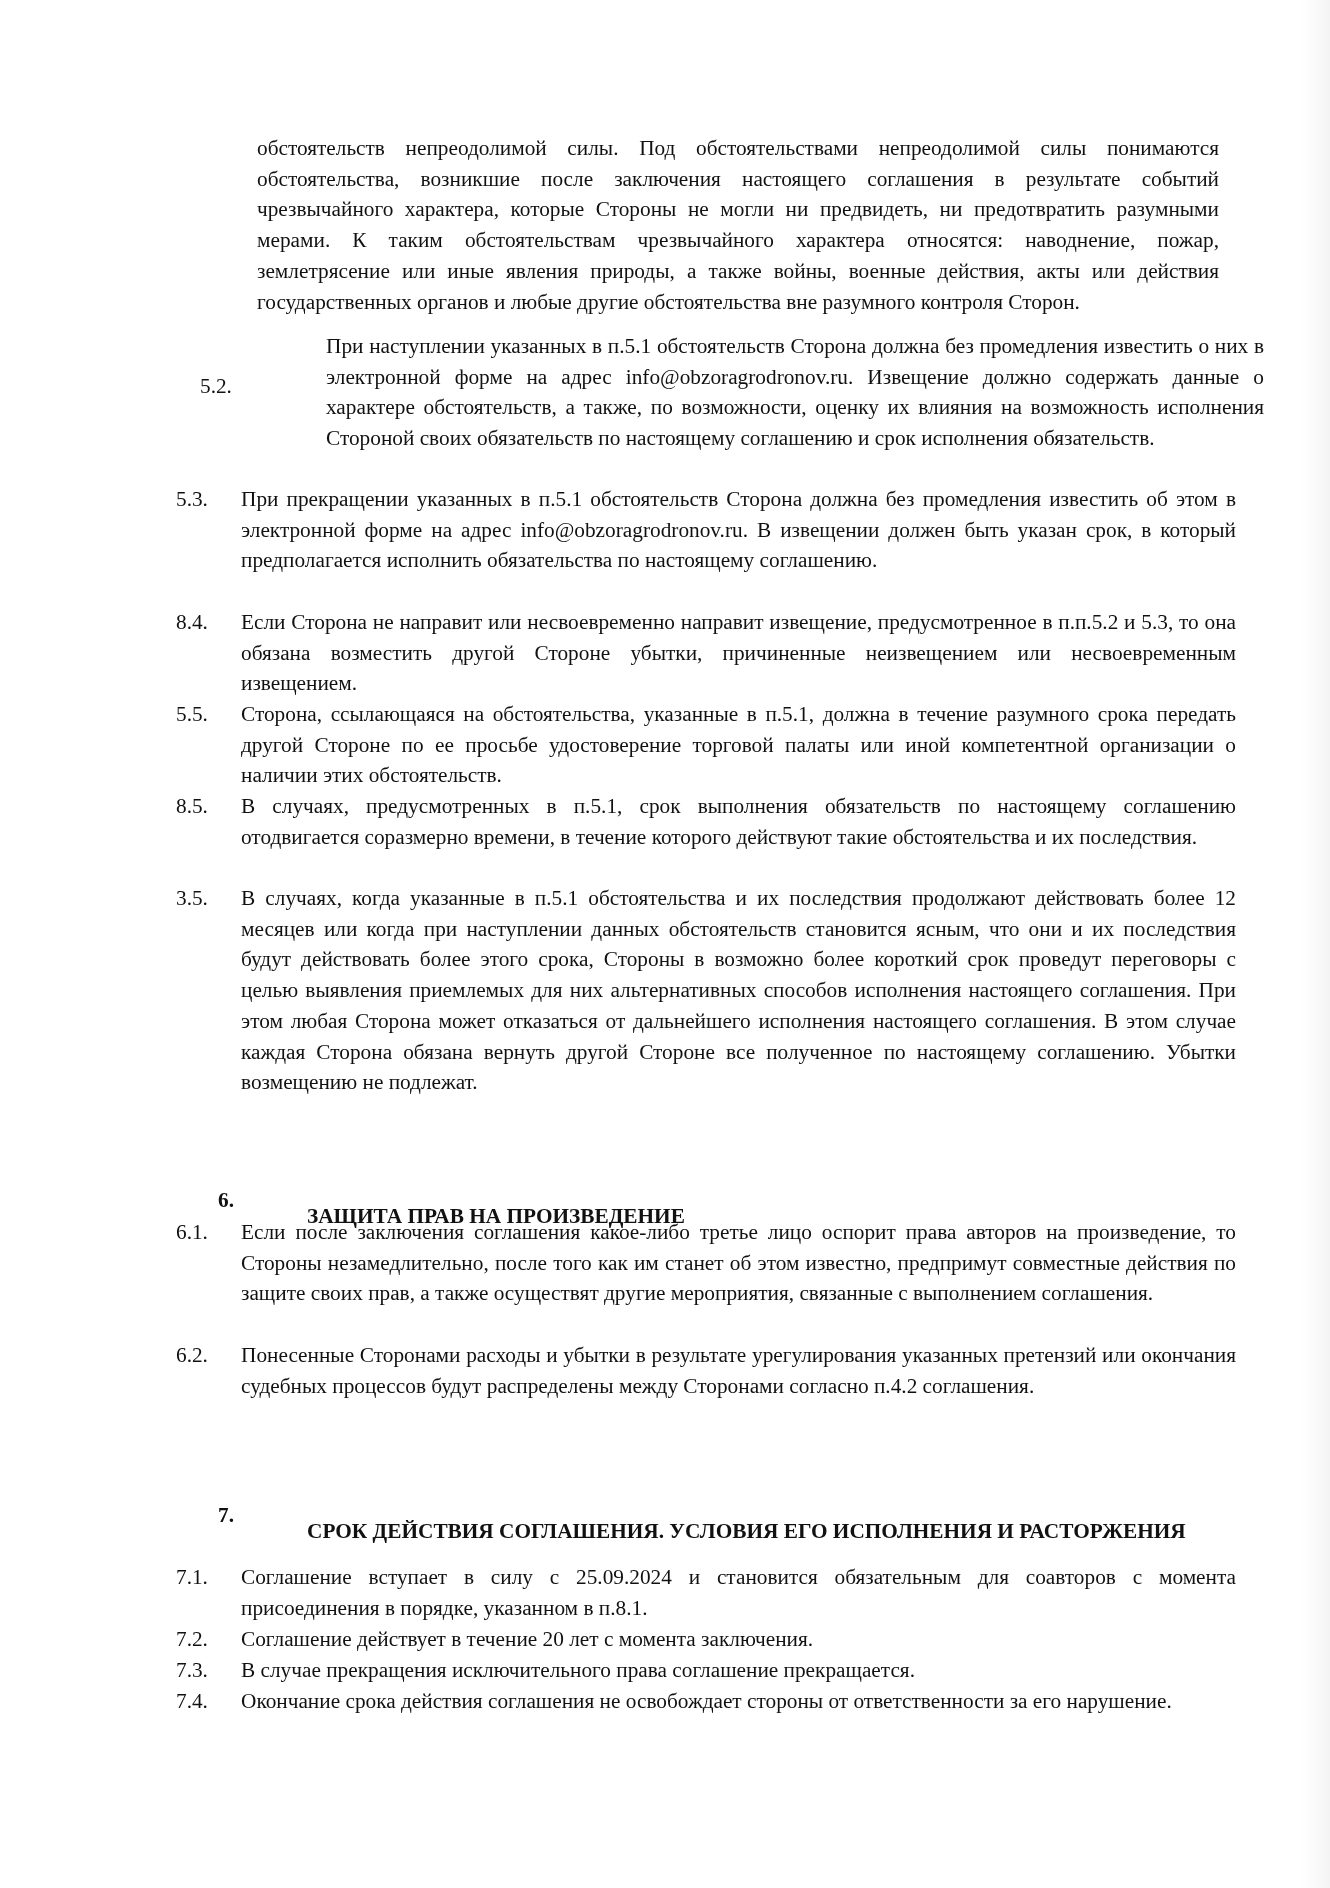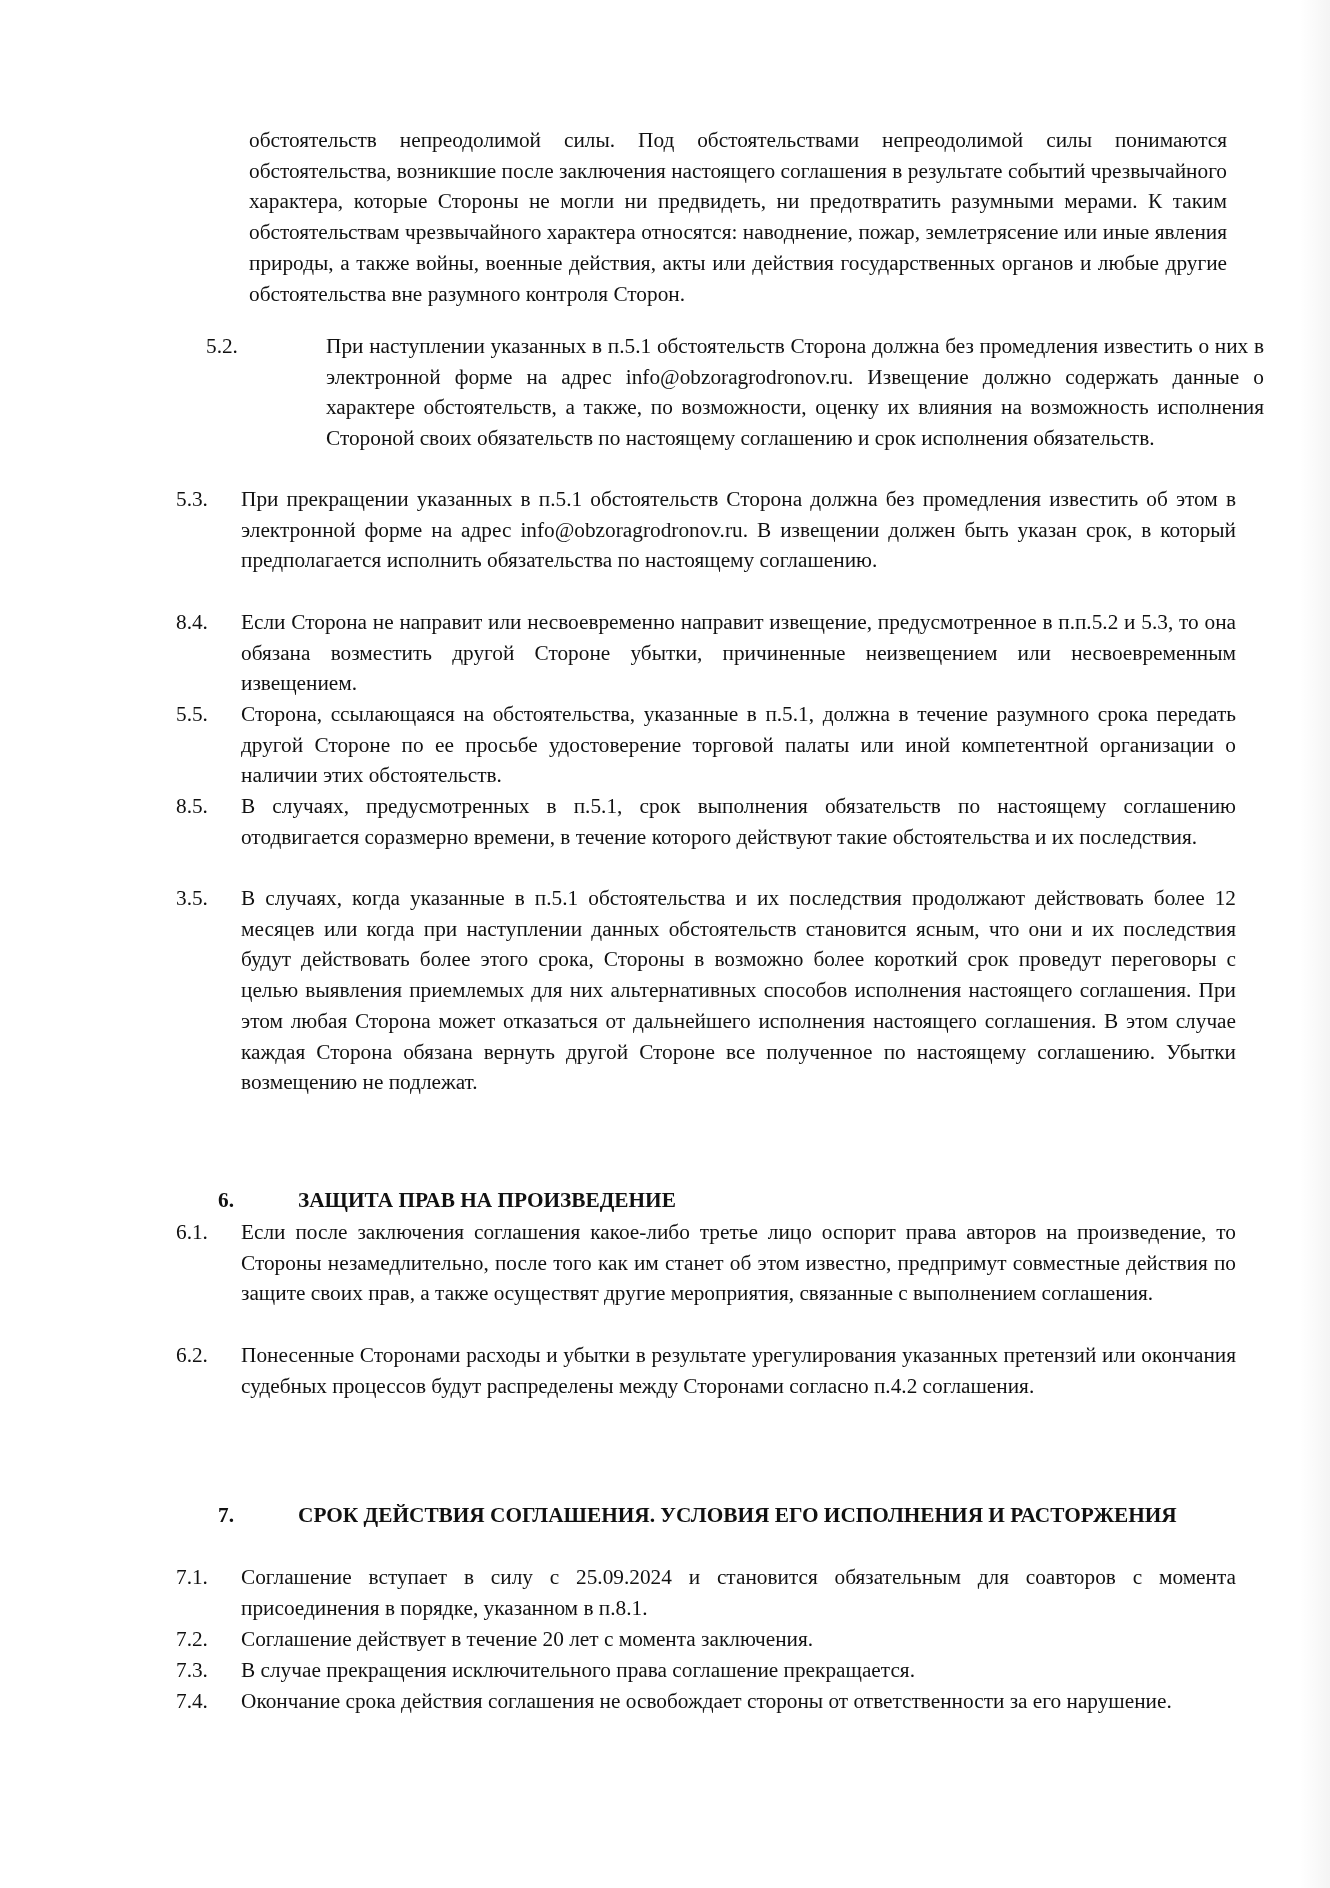--- a/index.html
+++ b/index.html
@@ -53,39 +53,40 @@
       position: absolute;
       left: 0;
       top: 0;
     }
     .item .txt {
       position: absolute;
       left: 65px;
       width: 995px;
       text-align: justify;
     }
-    .item.sub .num { left: 30px; }
+    .item.sub .num { left: 24px; margin-top: 40px; }
     .item.sub .txt { left: 132px; width: 938px; margin-left: 18px; }
     .heading {
       position: absolute;
       left: 218px;
       width: 1018px;
       font-weight: bold;
     }
     .heading .num {
       position: absolute; left: 0; top: 0;
     }
     .heading .txt {
       position: absolute;
-      left: 80px;
+      left: 89px;
       width: 938px;
       text-align: justify;
       text-align-last: left;
+      margin-top: 16px;
     }
-    .txt p, .block p { margin: 8px; }
+    .txt p, .block p { margin: 16px; }
   </style>
 </head>
 <body>
 
 <div class="page">
   <div class="page-shadow"></div>
 
   <div class="doc">
 
     <div class="block cont">

